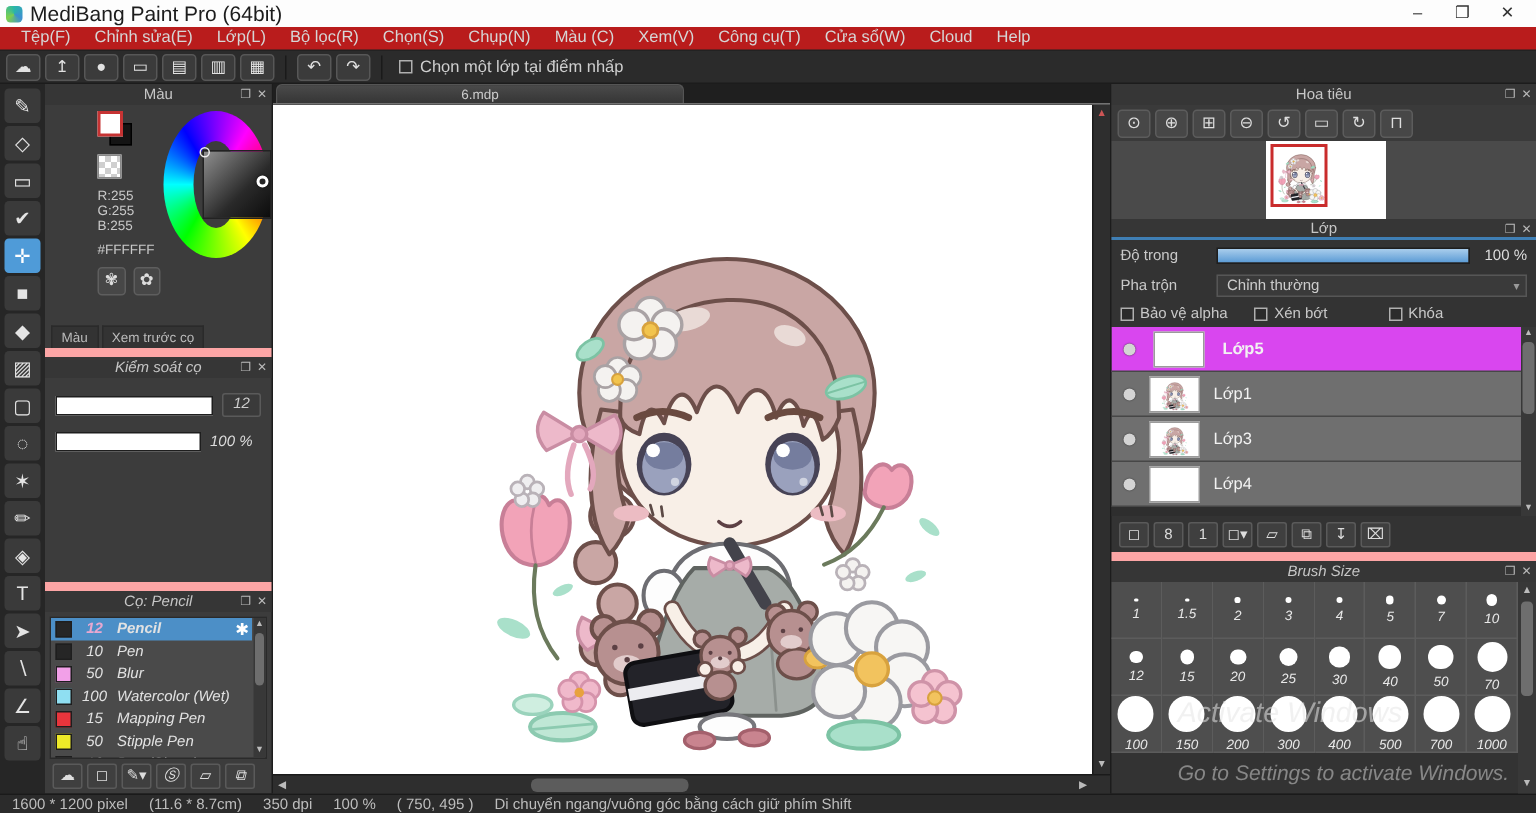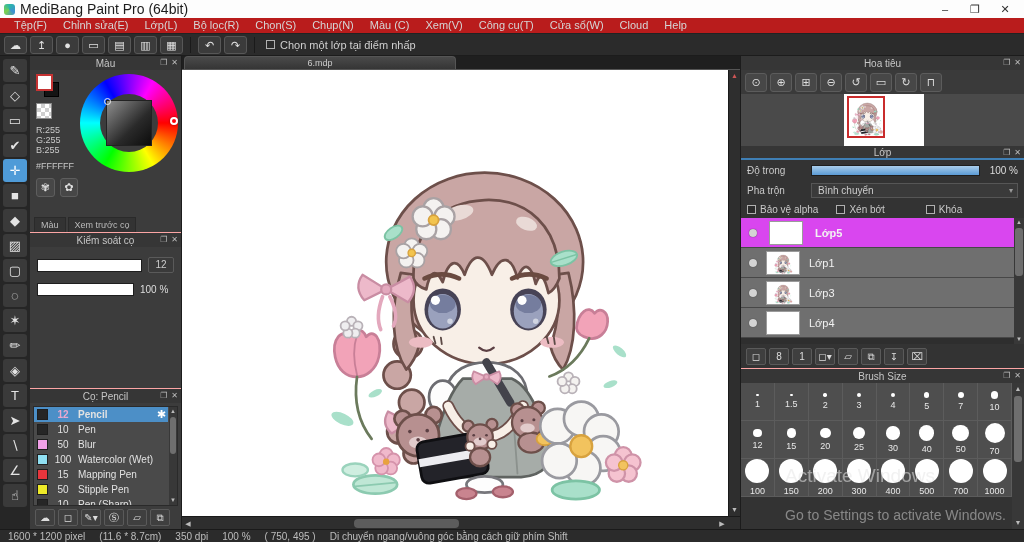--- a/index.html
+++ b/index.html
@@ -30,24 +30,24 @@
 
   
   .toolcol { width:30px; background:#262626; display:flex; flex-direction:column; align-items:center; padding-top:3px; gap:2px; flex:0 0 auto; }
   .tool-btn { width:24px; height:23px; background:#3a3a3a; border-radius:3px; color:#e4e4e4; font-size:13px; display:flex; align-items:center; justify-content:center; flex:0 0 auto; }
   .tool-btn.selected { background:#4f9bd8; color:#fff; }
 
   
   .leftcol { width:152px; background:#3c3c3c; display:flex; flex-direction:column; border-right:1px solid #1c1c1c; flex:0 0 auto; }
   .panel-title { height:14px; background:#363636; display:flex; align-items:center; justify-content:center; color:#c6c6c6; font-size:10px; position:relative; flex:0 0 auto; }
   .pt-icons { position:absolute; right:3px; top:0; display:flex; gap:4px; font-size:8px; color:#bbb; line-height:14px; }
-  .blue-top { border-top:1px solid #fca5a5; }
+  .blue-top { border-top:6px solid #fca5a5;font-style:italic; }
 
   .color-panel { height:176px; display:flex; flex-direction:column; }
-  .color-body { flex:1; display:flex; padding:4px 2px 0 6px; position:relative; }
+  .color-body { flex:1; display:flex; padding:4px 2px 0 6px; position:relative;margin-left:29px; }
   .swatch-col { width:42px; display:flex; flex-direction:column; }
   .swatch-stack { position:relative; width:28px; height:26px; }
   .swatch-secondary { position:absolute; left:8px; top:8px; width:15px; height:15px; background:#141414; border:1px solid #000; }
   .swatch-primary { position:absolute; left:0; top:0; width:17px; height:17px; background:#fff; border:2px solid #c63333; }
   .swatch-trans { width:16px; height:16px; margin-top:3px; border:1px solid #888; }
   .checker { background-color:#fff; background-image:linear-gradient(45deg,#cfcfcf 25%,transparent 25%,transparent 75%,#cfcfcf 75%),linear-gradient(45deg,#cfcfcf 25%,transparent 25%,transparent 75%,#cfcfcf 75%); background-size:8px 8px; background-position:0 0,4px 4px; }
   .rgb-line { font-size:9px; color:#c9c9c9; line-height:10px; }
   .hex-line { font-size:9px; color:#c9c9c9; margin-top:6px; }
   .cp-buttons { display:flex; gap:5px; margin-top:7px; }
   .cp-btn { width:20px; height:19px; background:#474747; border:1px solid #5e5e5e; border-radius:3px; color:#ddd; font-size:11px; line-height:17px; text-align:center; }
@@ -677,21 +677,21 @@
             </span>
         </div>
         <div class="lp-row">
           <span class="lp-label">Độ trong</span>
           <span class="lp-track"></span>
           <span class="lp-val">100 %</span>
         </div>
         <div class="lp-row">
           <span class="lp-label">Pha trộn</span>
           <span class="lp-select">
-            <span>Bình chuyển</span>
+            <span>Chỉnh thường</span>
             <span class="dd">▾</span>
           </span>
         </div>
         <div class="lp-checks">
 
             <span class="chk">
               <span class="cb"></span>
               <span>Bảo vệ alpha</span>
             </span>
 

